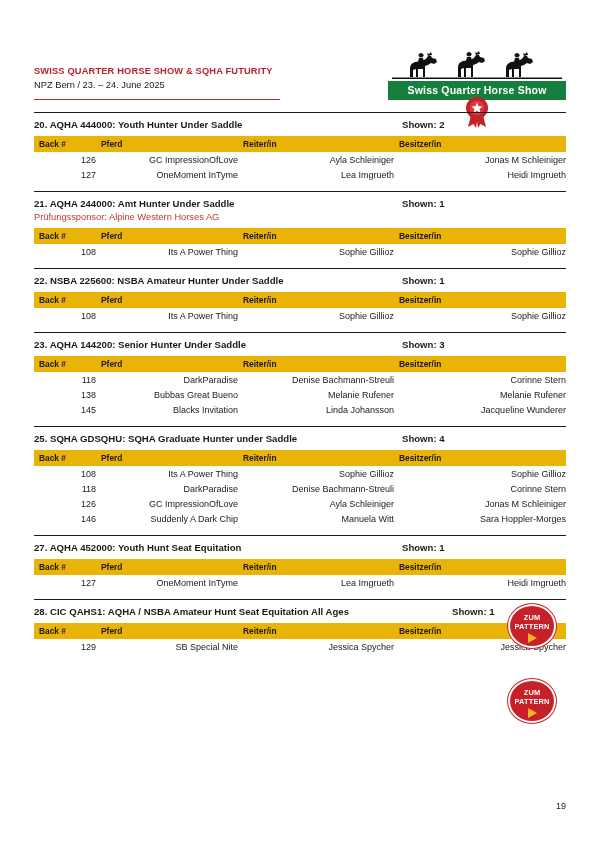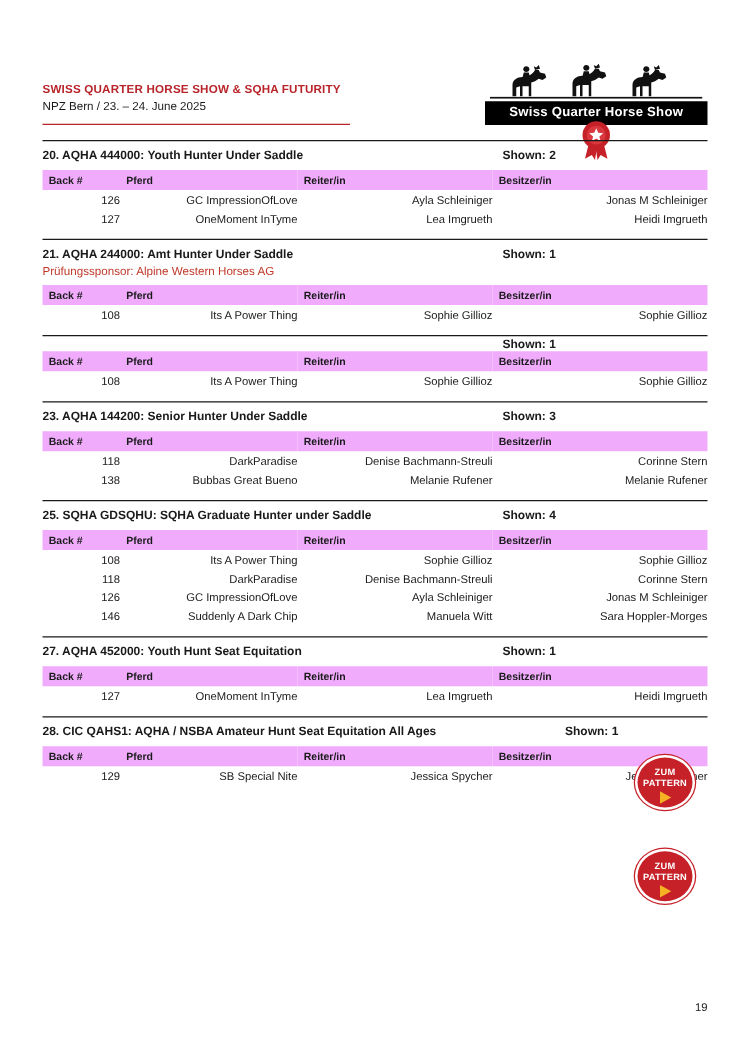--- a/index.html
+++ b/index.html
@@ -63,21 +63,21 @@
   }
   .logo-horses {
     height: 30px;
     display: flex;
     justify-content: center;
     align-items: flex-end;
     gap: 1px;
   }
   .logo-band {
     margin-top: 2px;
-    background: #000000;
+    background: #15803d;
     color: #ffffff;
     font-size: 10.5px;
     font-weight: bold;
     letter-spacing: 0.2px;
     padding: 3px 6px 4px 6px;
     white-space: nowrap;
   }
   .logo-rosette {
     position: absolute;
     left: 50%;
@@ -116,21 +116,21 @@
     margin-top: 3px;
   }
 
   table.entries {
     width: 100%;
     border-collapse: collapse;
     margin-top: 6px;
     table-layout: fixed;
   }
   table.entries thead th {
-    background: #f0abfc;
+    background: #eab308;
     font-size: 8.4px;
     font-weight: bold;
     text-align: left;
     padding: 3px 0 3px 5px;
     color: #1a1a1a;
   }
   table.entries tbody td {
     font-size: 9px;
     padding: 2.5px 0 2.5px 5px;
     color: #1a1a1a;
@@ -293,20 +293,21 @@
             <td>Its A Power Thing</td>
             <td>Sophie Gillioz</td>
             <td>Sophie Gillioz</td>
           </tr>
         </tbody>
       </table>
     </div>
 
     <div class="class-block">
       <div class="class-head">
+        <span class="class-title">22. NSBA 225600: NSBA Amateur Hunter Under Saddle</span>
         <span class="class-shown">Shown: 1</span>
       </div>
       <table class="entries">
         <colgroup>
             <col class="c-back">
             <col class="c-pferd">
             <col class="c-reiter">
             <col class="c-besitzer">
           </colgroup>
         <thead>
@@ -353,20 +354,26 @@
             <td>118</td>
             <td>DarkParadise</td>
             <td>Denise Bachmann-Streuli</td>
             <td>Corinne Stern</td>
           </tr>
           <tr>
             <td>138</td>
             <td>Bubbas Great Bueno</td>
             <td>Melanie Rufener</td>
             <td>Melanie Rufener</td>
+          </tr>
+          <tr>
+            <td>145</td>
+            <td>Blacks Invitation</td>
+            <td>Linda Johansson</td>
+            <td>Jacqueline Wunderer</td>
           </tr>
         </tbody>
       </table>
     </div>
 
     <div class="class-block">
       <div class="class-head">
         <span class="class-title">25. SQHA GDSQHU: SQHA Graduate Hunter under Saddle</span>
         <span class="class-shown">Shown: 4</span>
       </div>

